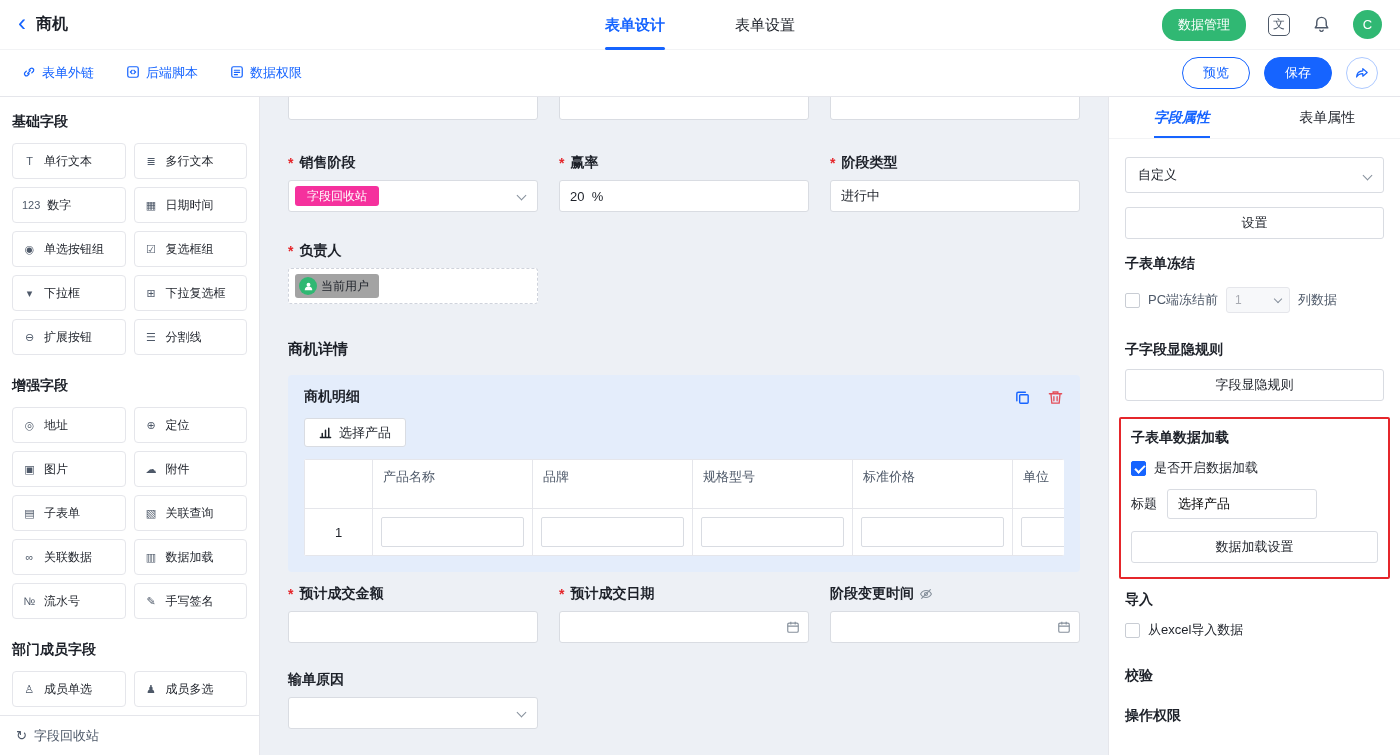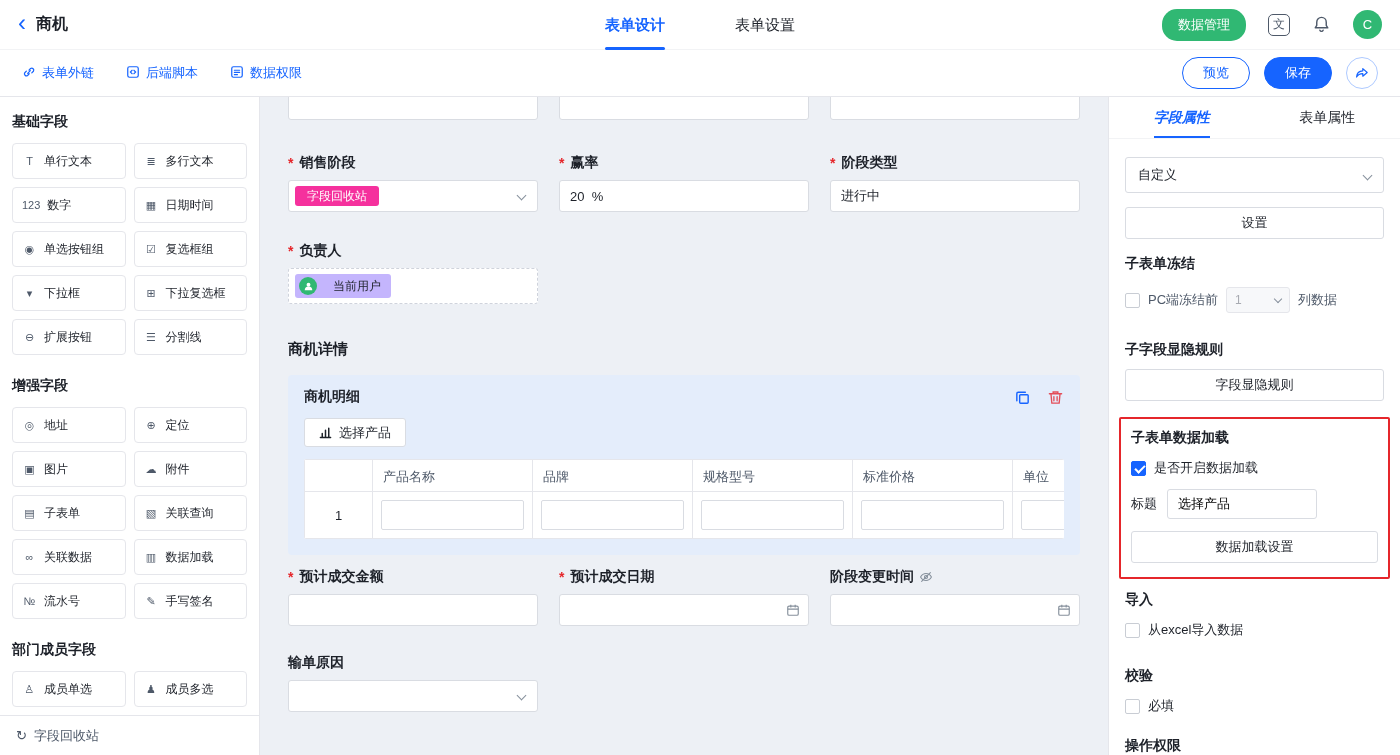--- a/index.html
+++ b/index.html
@@ -57,36 +57,36 @@
   .clipped-row{ margin-top:-9px; }
   .flabel{ font-size:14px; font-weight:bold; margin-bottom:8px; display:flex; align-items:center; gap:5px; }
   .req::before{ content:"*"; color:var(--red); margin-right:1px; font-weight:bold; }
   .tinput{ width:100%; height:32px; border:1px solid var(--inbr); border-radius:3px; background:#fff; padding:0 10px; font-size:13px; font-family:inherit; color:#1d2129; outline:none; }
   .fselect{ height:32px; border:1px solid var(--inbr); border-radius:3px; background:#fff; display:flex; align-items:center; padding:0 28px 0 6px; position:relative; cursor:pointer; }
   .chev{ width:7px; height:7px; border-right:1.5px solid var(--txt3); border-bottom:1.5px solid var(--txt3); transform:rotate(45deg); position:absolute; right:12px; top:11px; }
   .tag-pink{ background:var(--pink); color:#fff; font-size:12px; border-radius:3px; padding:4px 12px; line-height:1; }
   .input-wrap{ position:relative; }
   .input-icon{ position:absolute; right:9px; top:9px; color:var(--txt3); display:flex; }
   .owner-box{ width:250px; height:36px; border:1px dashed #cfd3dc; border-radius:3px; background:#fff; display:flex; align-items:center; padding:0 6px; cursor:pointer; }
-  .user-tag{ background:#c4b5fd; border-radius:3px; display:flex; align-items:center; gap:16px; padding:3px 10px 3px 4px; font-size:12px; }
+  .user-tag{ background:#a3a3a3; border-radius:3px; display:flex; align-items:center; gap:4px; padding:3px 10px 3px 4px; font-size:12px; }
   .user-avatar{ width:18px; height:18px; border-radius:50%; background:var(--green); display:flex; align-items:center; justify-content:center; }
   .divider-title{ font-size:15px; font-weight:bold; margin-top:36px; }
 
   
   .subform-card{ margin-top:16px; background:#e4edfb; border-radius:4px; padding:13px 16px 16px; cursor:pointer; }
   .card-head{ display:flex; align-items:center; }
   .card-title{ font-size:14px; font-weight:bold; }
   .card-icons{ margin-left:auto; display:flex; align-items:center; gap:16px; }
   .icon-copy{ color:var(--primary); display:flex; cursor:pointer; }
   .icon-trash{ color:var(--danger); display:flex; cursor:pointer; }
   .btn-select-product{ margin-top:12px; height:29px; background:#fff; border:1px solid var(--inbr); border-radius:3px; display:inline-flex; align-items:center; gap:7px; padding:0 14px; font-size:13px; color:#1d2129; }
   .tbl-clip{ margin-top:12px; overflow:hidden; border-radius:2px; }
   .tbl{ width:898px; background:#fff; border:1px solid var(--border); display:grid; grid-template-columns:68px 160px 160px 160px 160px 190px; }
   .tcell{ border-right:1px solid var(--border); border-bottom:1px solid var(--border); font-size:13px; }
-  .tcell.head{ color:var(--txt2); padding:8px 10px; height:32px; }
+  .tcell.head{ color:var(--txt2); padding:8px 10px; height:49px; }
   .tcell.body{ height:46px; display:flex; align-items:center; padding:0 8px; border-bottom:none; }
   .tcell.rownum{ justify-content:center; color:#1d2129; }
   .cell-input{ width:100%; height:30px; border:1px solid var(--inbr); border-radius:2px; background:#fff; outline:none; padding:0 8px; font-size:13px; font-family:inherit; }
 
   
   .rpanel{ width:292px; background:#fff; border-left:1px solid var(--border); flex:none; overflow:hidden; }
   .rtabs{ display:flex; height:42px; border-bottom:1px solid #f2f3f5; }
   .rtab{ flex:1; display:flex; align-items:center; justify-content:center; font-size:14px; cursor:pointer; position:relative; color:#1d2129; }
   .rtab.active{ color:var(--primary); font-weight:bold;font-style:italic; }
   .rtab.active::after{ content:""; position:absolute; bottom:0; left:50%; transform:translateX(-50%); width:56px; height:2px; background:var(--primary); }
@@ -483,24 +483,20 @@
         <button class="pbtn" style="margin-top:12px">数据加载设置</button>
       </div>
 
       <div class="ptitle" style="margin-top:12px">导入</div>
       <div class="cb-row" style="margin-top:12px">
         <span class="cb"></span>
         <span>从excel导入数据</span>
       </div>
 
       <div class="ptitle ptitle-row">校验</div>
-      <div class="cb-row" style="margin-top:12px">
-        <span class="cb"></span>
-        <span>必填</span>
-      </div>
 
       <div class="ptitle" style="margin-top:22px">操作权限</div>
       
 
     </div>
   </aside>
 
 </div>
 
 </body></html>

